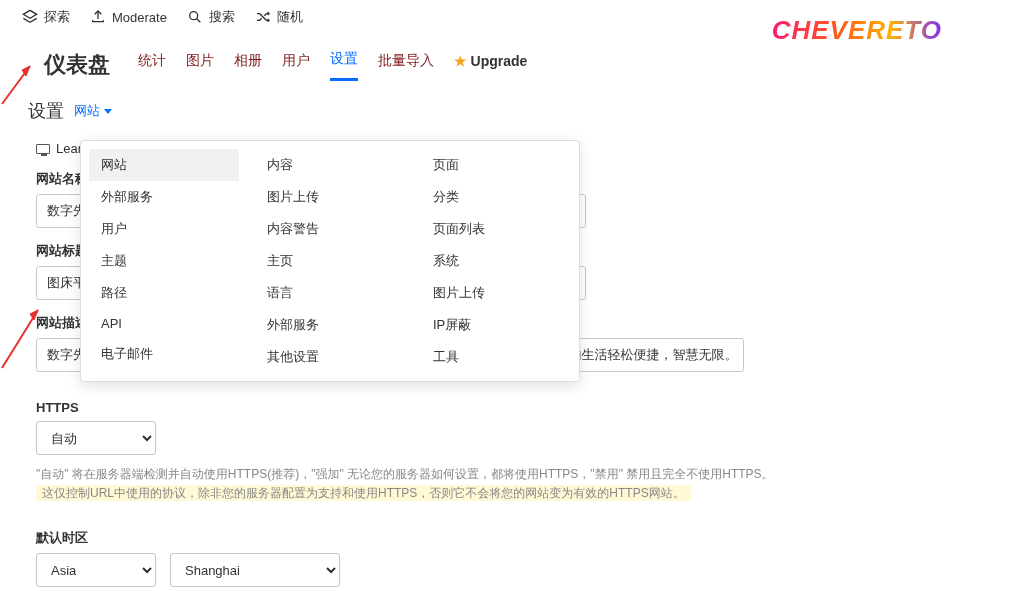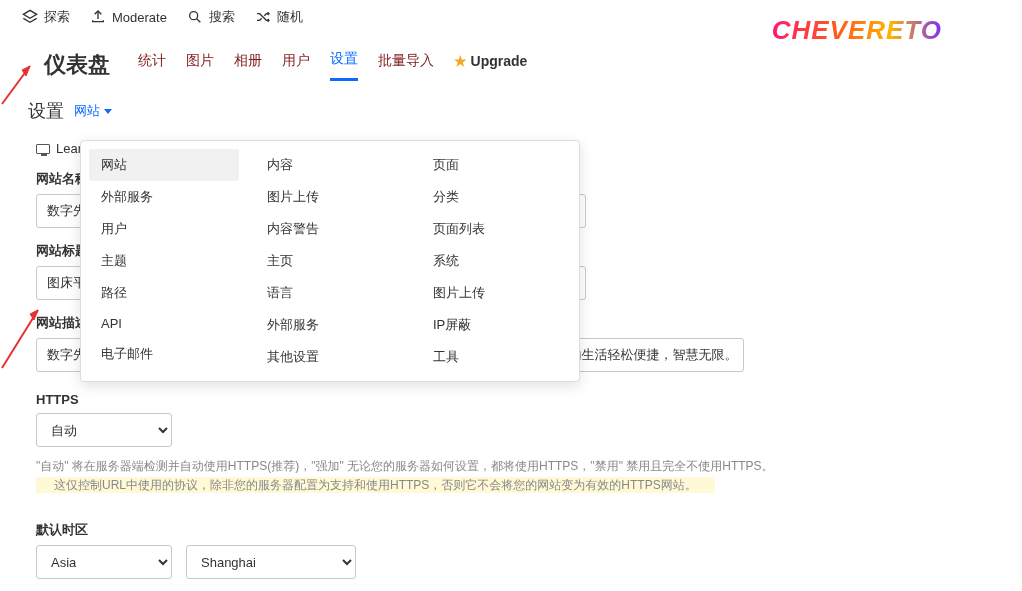--- a/index.html
+++ b/index.html
@@ -134,25 +134,25 @@
     height: 34px;
     border: 1px solid #c8c8c8;
     border-radius: 3px;
     padding: 0 10px;
     font-size: 13px;
     color: #333;
     background: #fff;
   }
   .text-input { width: 550px; }
   .text-wide  { width: 708px; }
-  .select     { width: 136px; }
-
-  .https-block { margin-top: 20px; }
+  .select     { width: 120px; }
+
+  .https-block { margin-top: 28px; }
   .note { color: #888; font-size: 12px; margin-top: 10px; line-height: 1.6; }
-  .note .hl { background: #fff9d6; padding: 1px 18px; }
+  .note .hl { background: #fff9d6; padding: 1px 6px; }
 
   .tz-block { margin-top: 26px; }
   .tz-selects { display: flex; gap: 14px; }
   .tz-selects .select:last-child { width: 170px; }
 
   
   .dropdown {
     position: absolute;
     top: 140px;
     left: 80px;

